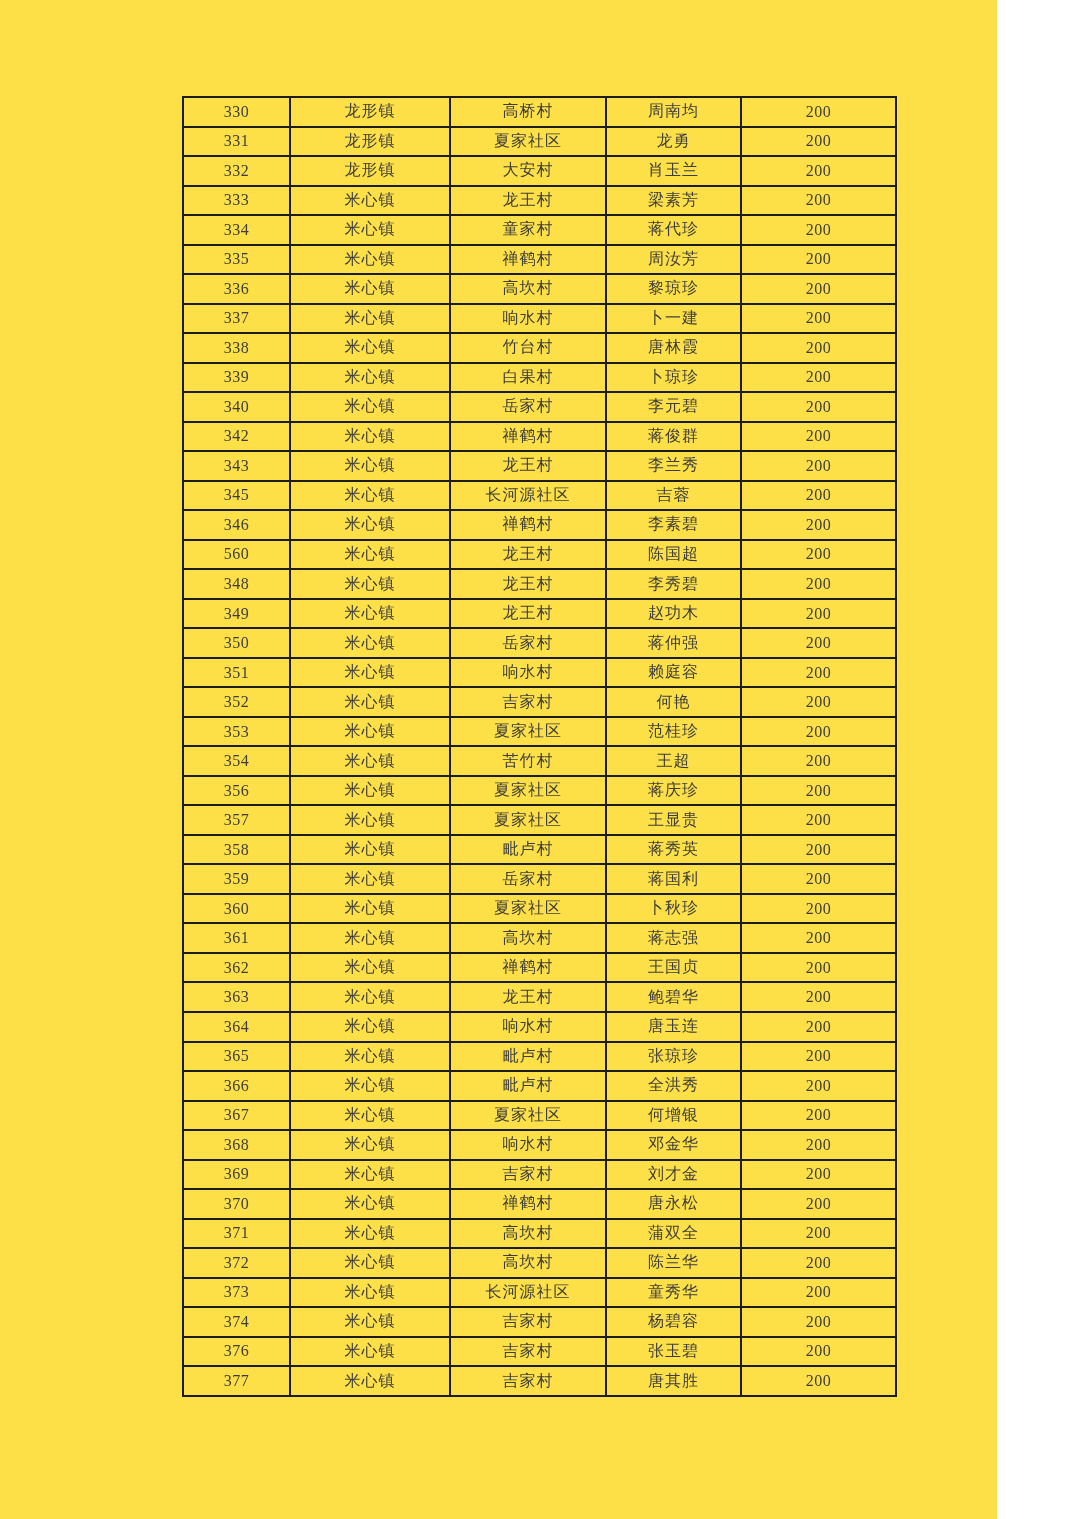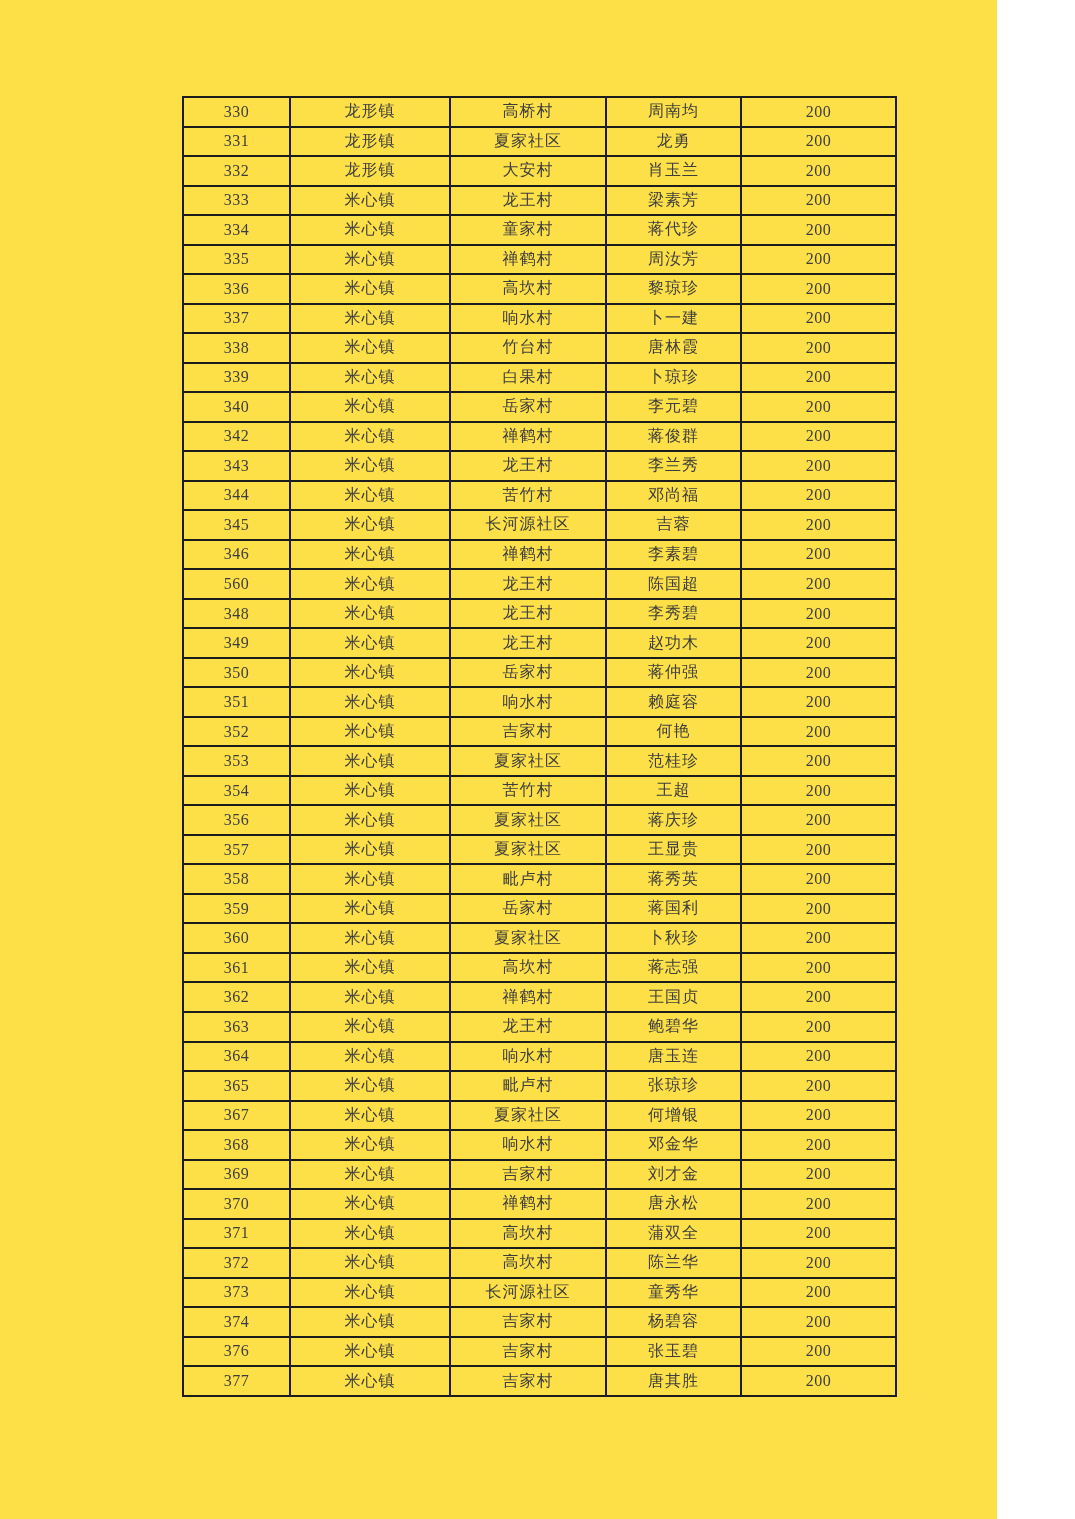--- a/index.html
+++ b/index.html
@@ -137,27 +137,20 @@
           <td class="num">200</td>
         </tr>
         <tr>
           <td class="num">343</td>
           <td>米心镇</td>
           <td>龙王村</td>
           <td>李兰秀</td>
           <td class="num">200</td>
         </tr>
         <tr>
-          <td class="num">344</td>
-          <td>米心镇</td>
-          <td>苦竹村</td>
-          <td>邓尚福</td>
-          <td class="num">200</td>
-        </tr>
-        <tr>
           <td class="num">345</td>
           <td>米心镇</td>
           <td>长河源社区</td>
           <td>吉蓉</td>
           <td class="num">200</td>
         </tr>
         <tr>
           <td class="num">346</td>
           <td>米心镇</td>
           <td>禅鹤村</td>
@@ -281,20 +274,27 @@
           <td>米心镇</td>
           <td>响水村</td>
           <td>唐玉连</td>
           <td class="num">200</td>
         </tr>
         <tr>
           <td class="num">365</td>
           <td>米心镇</td>
           <td>毗卢村</td>
           <td>张琼珍</td>
+          <td class="num">200</td>
+        </tr>
+        <tr>
+          <td class="num">366</td>
+          <td>米心镇</td>
+          <td>毗卢村</td>
+          <td>全洪秀</td>
           <td class="num">200</td>
         </tr>
         <tr>
           <td class="num">367</td>
           <td>米心镇</td>
           <td>夏家社区</td>
           <td>何增银</td>
           <td class="num">200</td>
         </tr>
         <tr>

